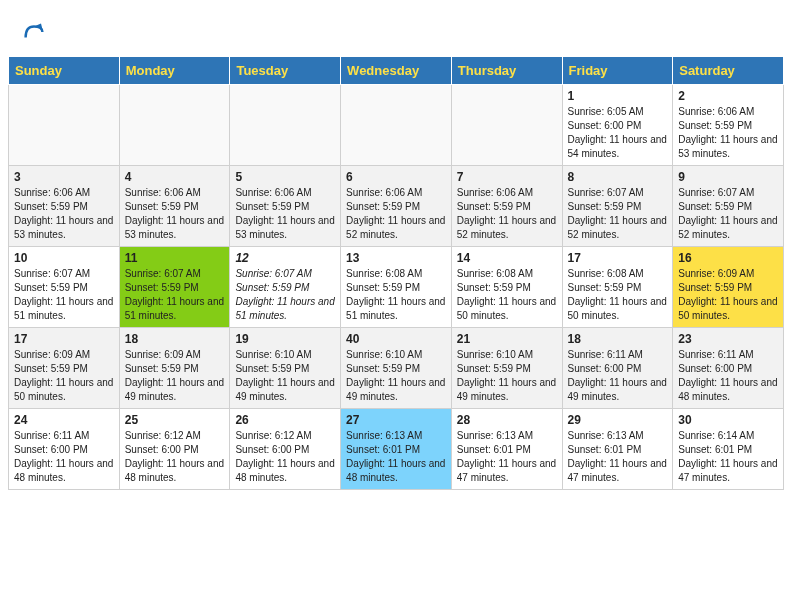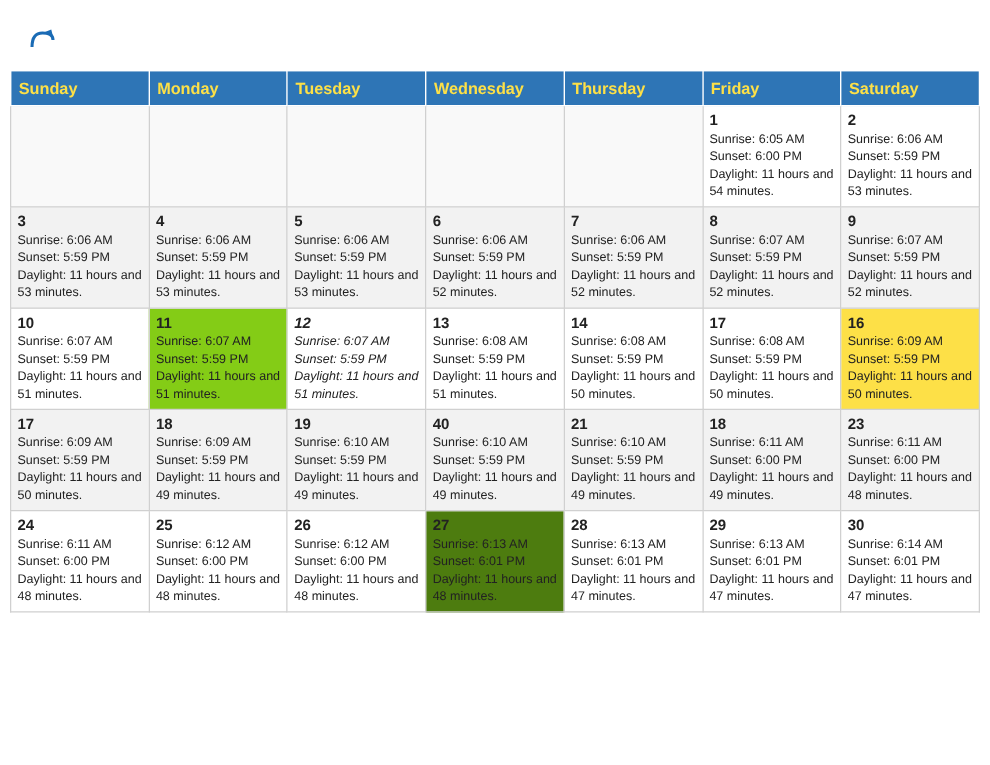--- a/index.html
+++ b/index.html
@@ -245,21 +245,21 @@
             <div class="day-info">Sunrise: 6:11 AM<br>Sunset: 6:00 PM<br>Daylight: 11 hours and 48 minutes.</div>
           </td>
           <td style="background: rgb(255, 255, 255);">
             <span class="day-number">25</span>
             <div class="day-info">Sunrise: 6:12 AM<br>Sunset: 6:00 PM<br>Daylight: 11 hours and 48 minutes.</div>
           </td>
           <td style="background: rgb(255, 255, 255);">
             <span class="day-number">26</span>
             <div class="day-info">Sunrise: 6:12 AM<br>Sunset: 6:00 PM<br>Daylight: 11 hours and 48 minutes.</div>
           </td>
-          <td style="background: #4d7c0f;">
+          <td style="background: #7dd3fc;">
             <span class="day-number">27</span>
             <div class="day-info">Sunrise: 6:13 AM<br>Sunset: 6:01 PM<br>Daylight: 11 hours and 48 minutes.</div>
           </td>
           <td style="background: rgb(255, 255, 255);">
             <span class="day-number">28</span>
             <div class="day-info">Sunrise: 6:13 AM<br>Sunset: 6:01 PM<br>Daylight: 11 hours and 47 minutes.</div>
           </td>
           <td style="background: rgb(255, 255, 255);">
             <span class="day-number">29</span>
             <div class="day-info">Sunrise: 6:13 AM<br>Sunset: 6:01 PM<br>Daylight: 11 hours and 47 minutes.</div>

